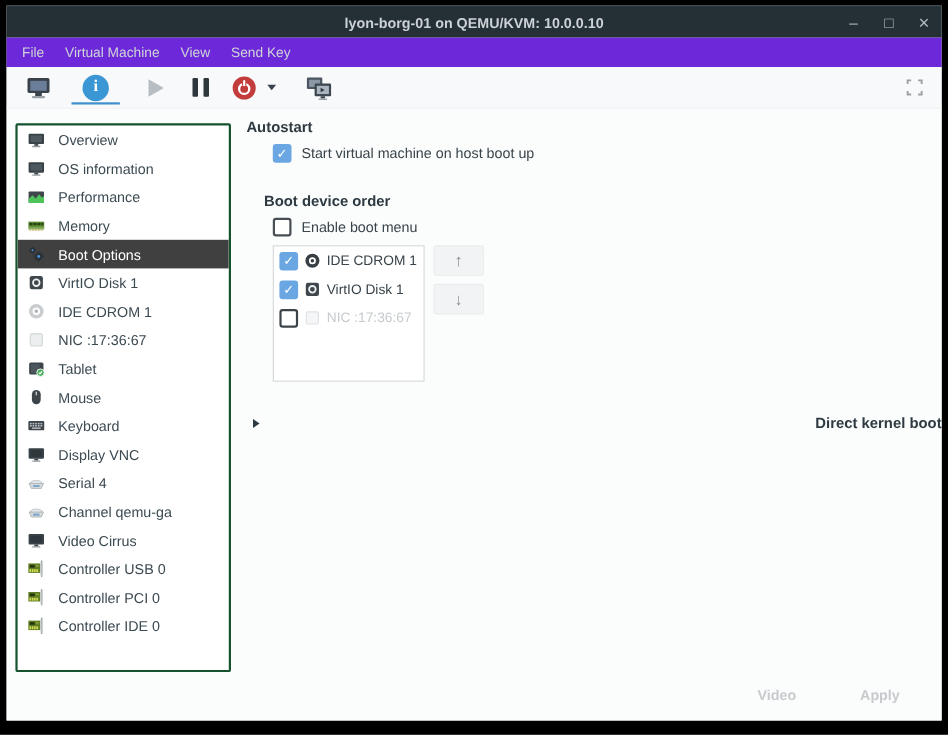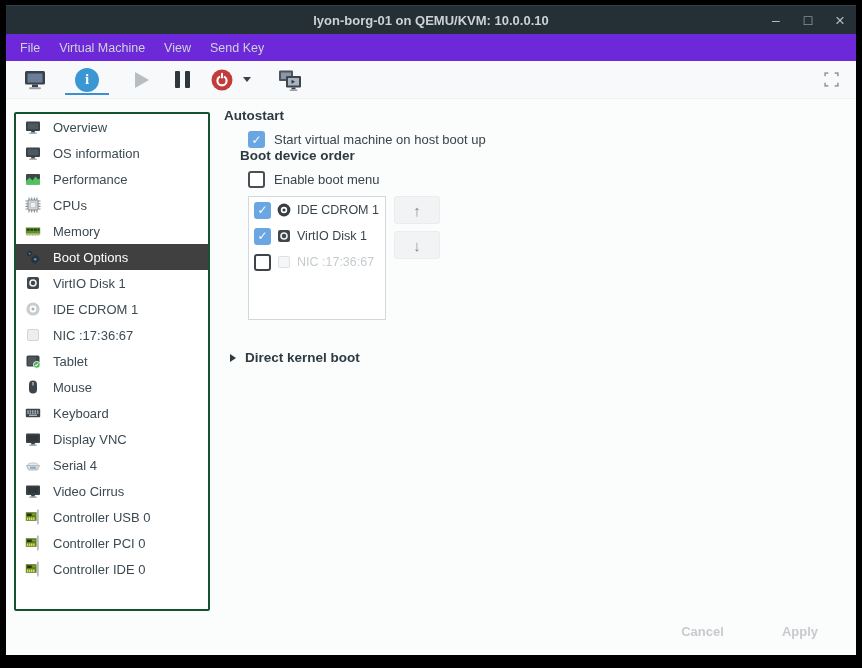--- a/index.html
+++ b/index.html
@@ -40,30 +40,30 @@
   .hw-row.selected{background:#404040;color:#fff;}
   .ic{width:16px;height:16px;flex:0 0 auto;display:block;}
   .add-hw{margin:8px 0 0 8px;width:194px;height:31px;background:#fff;border:1px solid #d7dadc;border-radius:4px;display:flex;align-items:center;justify-content:center;font-size:13px;color:#3a4a52;box-sizing:border-box;}
   
   .main{flex:1;position:relative;padding:9px 0 0 8px;}
   .section-h{font-size:13.5px;font-weight:bold;color:#2e3a42;}
   .chk-row{display:flex;align-items:center;gap:9px;margin:8px 0 0 24px;font-size:13px;color:#39444b;}
   .chk{width:17px;height:17px;border-radius:3px;box-sizing:border-box;display:flex;align-items:center;justify-content:center;flex:0 0 auto;}
   .chk.checked{background:#6aa7e2;color:#fff;font-size:12px;font-weight:bold;line-height:1;}
   .chk.unchecked{background:#fff;border:2px solid #474f55;}
-  .boot-h{padding-left:16px;}
+  .boot-h{margin-top:27px;padding-left:16px;}
   .boot-area{display:flex;align-items:flex-start;margin:8px 0 0 24px;}
   .boot-list{width:136px;height:122px;background:#fff;border:1px solid #d5d8da;overflow:hidden;}
   .boot-row{height:26px;display:flex;align-items:center;padding-left:5px;gap:5px;font-size:12.5px;color:#39444b;white-space:nowrap;}
   .boot-row .chk{width:17px;height:17px;}
   .boot-row.disabled{color:#c6cbce;}
   .boot-row.disabled .chk{border-color:#3c444a;}
   .move-col{display:flex;flex-direction:column;gap:7px;margin-left:8px;}
   .move-btn{width:46px;height:28px;background:#f2f3f4;border:1px solid #ececee;border-radius:3px;display:flex;align-items:center;justify-content:center;color:#878e93;font-size:15px;box-sizing:border-box;}
-  .dkb-row{display:flex;align-items:center;gap:9px;margin:30px 0 0 6px;}
+  .dkb-row{display:flex;align-items:center;gap:9px;margin:30px 0 0 6px;justify-content:space-between;}
   .dkb-tri{width:0;height:0;border-left:6px solid #2e3a42;border-top:4.5px solid transparent;border-bottom:4.5px solid transparent;}
   
   .footer{position:absolute;right:20px;bottom:10px;display:flex;gap:22px;}
   .footer-btn{padding:6px 18px;font-size:13px;font-weight:bold;color:#c7cbce;background:transparent;border:none;}
 </style>
 </head>
 <body>
 
 <div class="window">
 
@@ -154,30 +154,20 @@
         </div>
 
         <div class="hw-row">
           <svg class="ic" viewBox="0 0 16 16">
               <rect x="1" y="3" width="14" height="10.5" rx="1" fill="#3f464c"></rect>
               <path d="M1 10 L4.5 6.5 L7.5 9.5 L10.5 5.5 L13 8.5 L15 7.5 L15 13.5 L1 13.5 Z" fill="#4ec45b"></path>
             </svg>
           <span>Performance</span>
         </div>
 
-        <div class="hw-row">
-          <svg class="ic" viewBox="0 0 16 16">
-              <g stroke="#878d91" stroke-width="1.1">
-                <path d="M4 .5v2.5M6.7 .5v2.5M9.4 .5v2.5M12 .5v2.5M4 13v2.5M6.7 13v2.5M9.4 13v2.5M12 13v2.5M.5 4h2.5M.5 6.7h2.5M.5 9.4h2.5M.5 12h2.5M13 4h2.5M13 6.7h2.5M13 9.4h2.5M13 12h2.5"></path>
-              </g>
-              <rect x="3" y="3" width="10" height="10" rx="1.2" fill="#d6dadc" stroke="#82898e"></rect>
-              <rect x="5.2" y="5.2" width="5.6" height="5.6" fill="#eef0f1" stroke="#b3b9bc" stroke-width="0.8"></rect>
-            </svg>
-          <span>CPUs</span>
-        </div>
 
         <div class="hw-row">
           <svg class="ic" viewBox="0 0 16 16">
               <rect x="0.8" y="4.5" width="14.4" height="5.6" fill="#5f8f33"></rect>
               <g fill="#273f12">
                 <rect x="1.8" y="5.6" width="2.8" height="2.2"></rect>
                 <rect x="5.4" y="5.6" width="2.8" height="2.2"></rect>
                 <rect x="9" y="5.6" width="2.8" height="2.2"></rect>
                 <rect x="12.6" y="5.6" width="1.8" height="2.2"></rect>
               </g>
@@ -285,20 +275,28 @@
 
         <div class="hw-row">
           <svg class="ic" viewBox="0 0 16 16">
               <path d="M2.5 8.5c0-3.5 11-3.5 11 0" fill="#e9eced" stroke="#b6bcbf" stroke-width="0.8"></path>
               <path d="M1.5 8.5h13l-2 4.5h-9z" fill="#d7dbdd" stroke="#aab0b3" stroke-width="0.8"></path>
               <rect x="5" y="9.8" width="6" height="2" rx="0.5" fill="#7fa9cd"></rect>
             </svg>
           <span>Serial 4</span>
         </div>
 
+        <div class="hw-row">
+          <svg class="ic" viewBox="0 0 16 16">
+              <path d="M2.5 8.5c0-3.5 11-3.5 11 0" fill="#e9eced" stroke="#b6bcbf" stroke-width="0.8"></path>
+              <path d="M1.5 8.5h13l-2 4.5h-9z" fill="#d7dbdd" stroke="#aab0b3" stroke-width="0.8"></path>
+              <rect x="5" y="9.8" width="6" height="2" rx="0.5" fill="#7fa9cd"></rect>
+            </svg>
+          <span>Channel qemu-ga</span>
+        </div>
 
         <div class="hw-row">
           <svg class="ic" viewBox="0 0 16 16">
               <rect x="1" y="2.5" width="14" height="9.5" rx="1" fill="#394247"></rect>
               <rect x="2.8" y="4.2" width="10.4" height="6" fill="#2f373c"></rect>
               <rect x="6.2" y="12" width="3.6" height="1.6" fill="#394247"></rect>
               <rect x="4.2" y="13.6" width="7.6" height="1.2" rx="0.6" fill="#8e969b"></rect>
             </svg>
           <span>Video Cirrus</span>
         </div>
@@ -429,18 +427,18 @@
       </div>
 
       <div class="dkb-row">
         <span class="dkb-tri"></span>
         <span class="section-h">Direct kernel boot</span>
       </div>
 
     </div>
 
     <div class="footer">
-      <button class="footer-btn" disabled="">Cancel</button>
+      <button class="footer-btn" disabled="">Video</button>
       <button class="footer-btn" disabled="">Apply</button>
     </div>
 
   </div>
 </div>
 
 </body></html>

